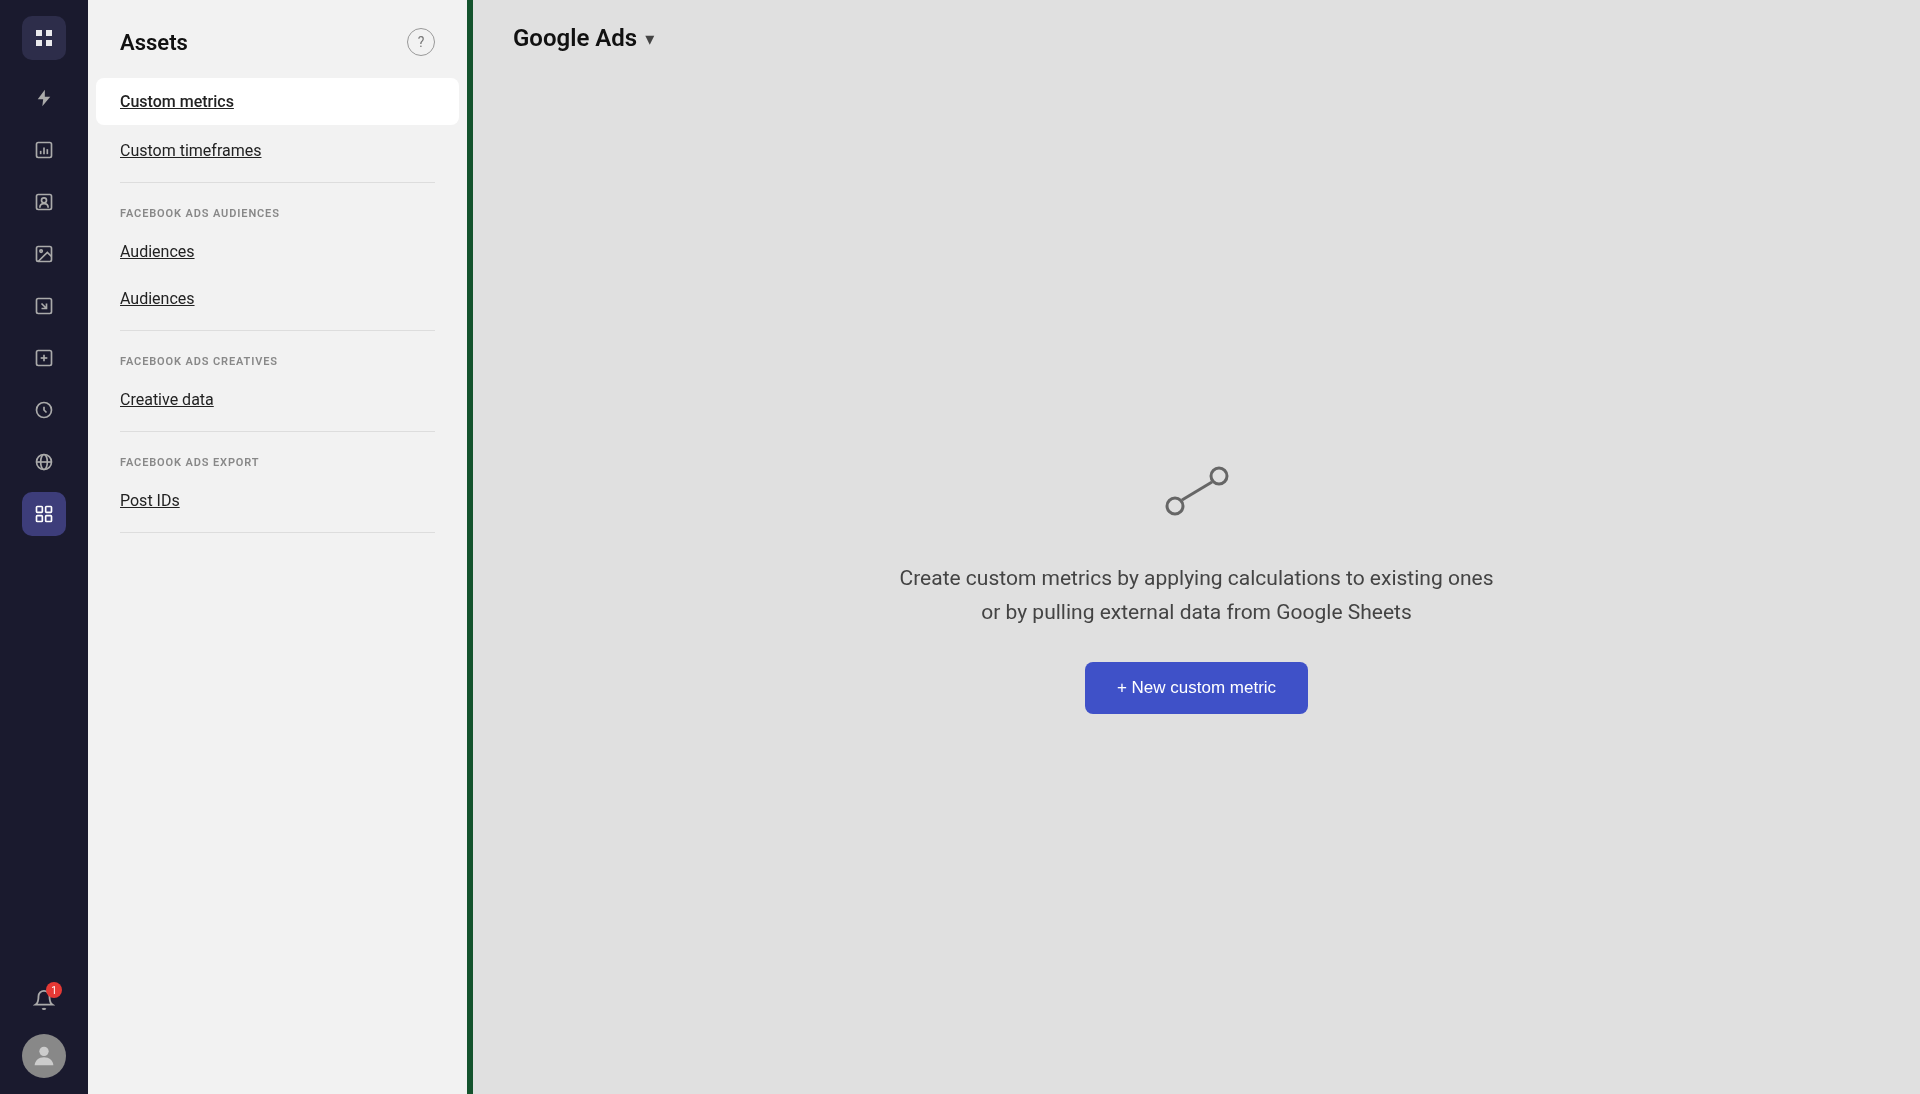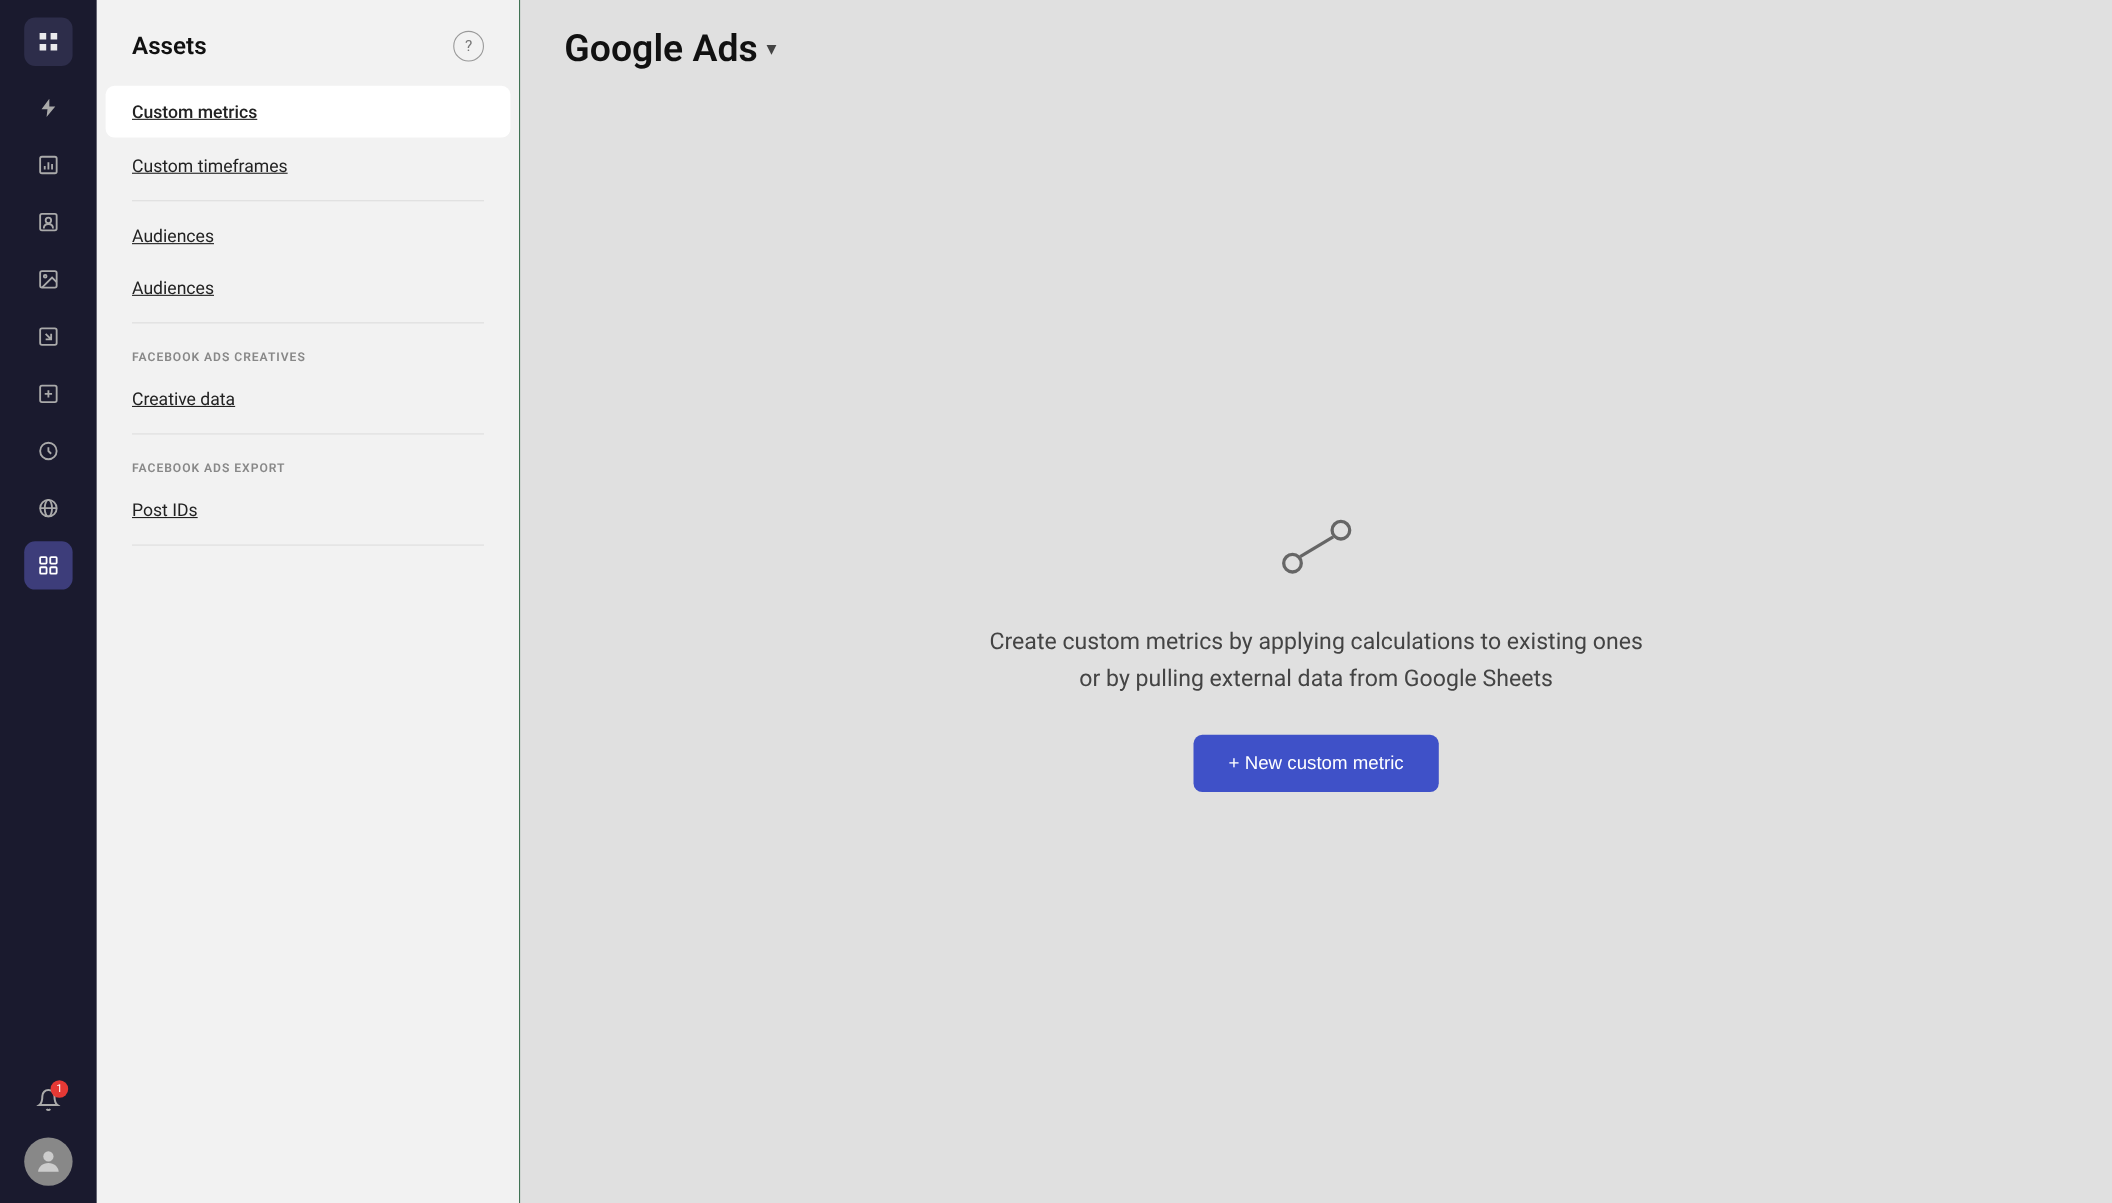--- a/index.html
+++ b/index.html
@@ -95,21 +95,21 @@
     }
 
     
     .sidebar {
       width: 385px;
       background: #f2f2f2;
       height: 100%;
       flex-shrink: 0;
       padding: 0;
       overflow-y: auto;
-      border-right: 1px solid #14532d;
+      border-right: 6px solid #14532d;
     }
     .sidebar-header {
       display: flex;
       align-items: center;
       justify-content: space-between;
       padding: 28px 32px 20px 32px;
     }
     .sidebar-header-title {
       font-size: 22px;
       font-weight: 600;
@@ -169,21 +169,21 @@
       overflow: hidden;
     }
 
     .main-header {
       padding: 24px 40px;
       display: flex;
       align-items: center;
       gap: 8px;
     }
     .main-header-title {
-      font-size: 34px;
+      font-size: 24px;
       font-weight: 600;
       color: #111;
     }
     .chevron-down {
       font-size: 18px;
       color: #444;
     }
 
     .main-content {
       flex: 1;
@@ -317,20 +317,21 @@
 
   <div class="sidebar-item active">
     <span>Custom metrics</span>
   </div>
   <div class="sidebar-item">
     <span>Custom timeframes</span>
   </div>
 
   <div class="sidebar-divider"></div>
 
+  <div class="sidebar-section-label">FACEBOOK ADS AUDIENCES</div>
   <div class="sidebar-item">
     <span>Audiences</span>
   </div>
   <div class="sidebar-item">
     <span>Audiences</span>
   </div>
 
   <div class="sidebar-divider"></div>
 
   <div class="sidebar-section-label">FACEBOOK ADS CREATIVES</div>

